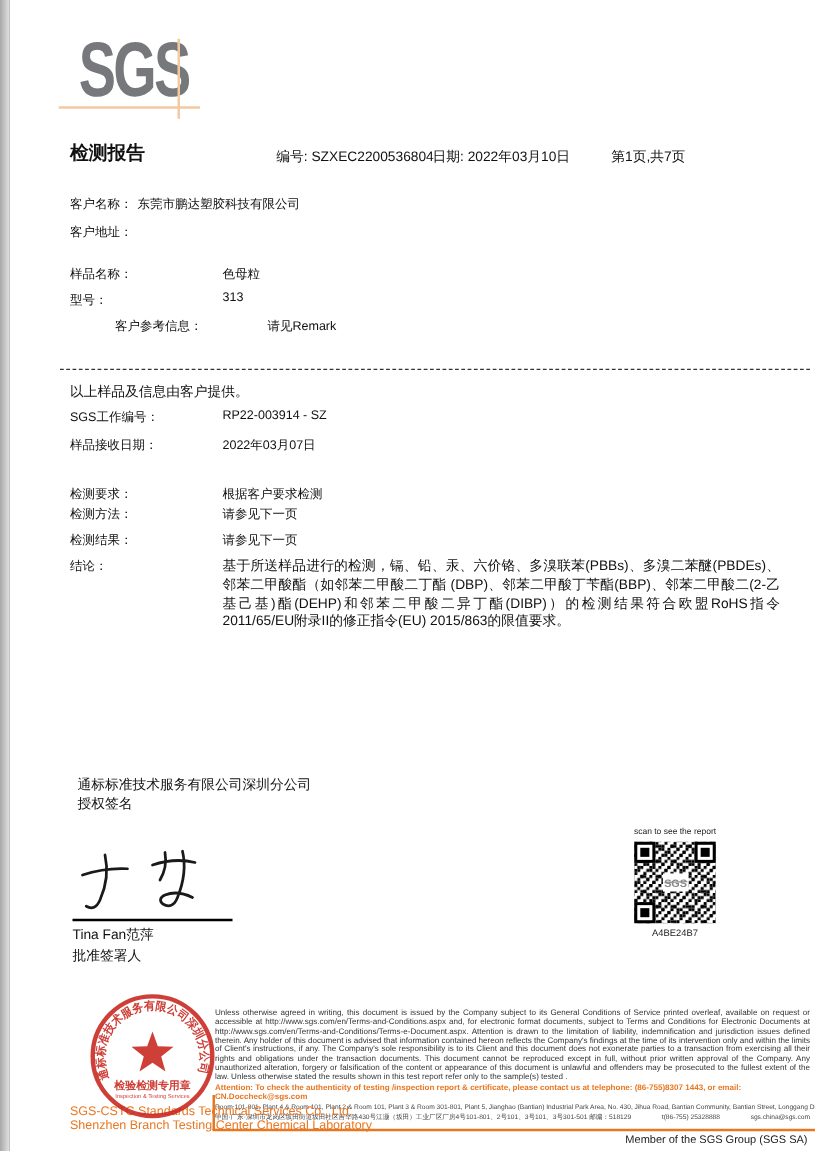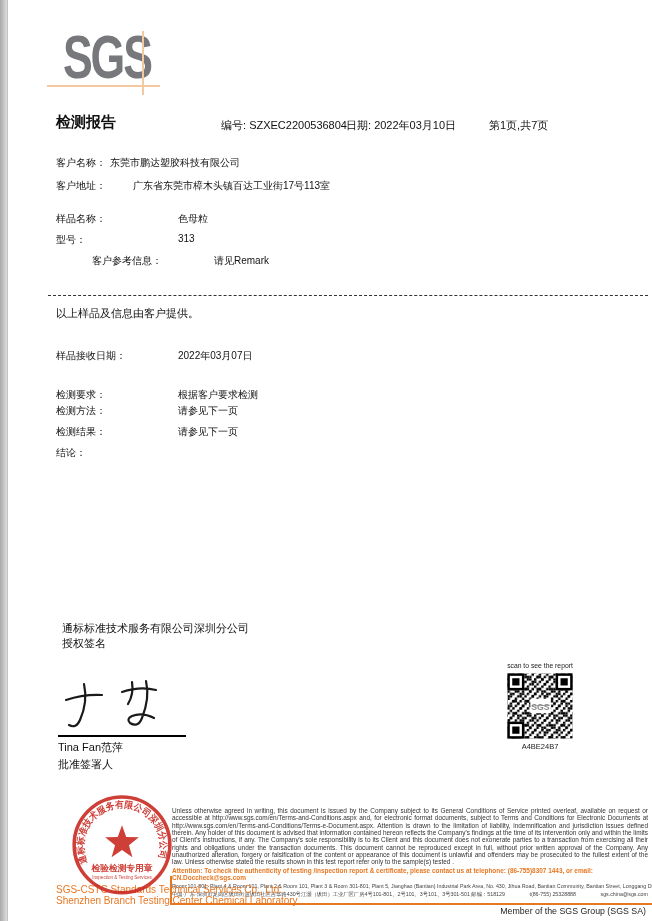--- a/index.html
+++ b/index.html
@@ -61,58 +61,62 @@
     <span>2022年03月10日</span>
   </div>
   <div class="hdr" style="left:489px;">第1页,共7页</div>
 
   <div class="row" style="top:156px;">
     <span class="lbl w1">客户名称：</span>
     <span>东莞市鹏达塑胶科技有限公司</span>
   </div>
   <div class="row" style="top:179px;gap:23px;">
     <span class="lbl w1">客户地址：</span>
-    <span>广东省东莞市樟木头镇百达工业街17号113室</span>
   </div>
 
   <div class="row" style="top:212px;">
     <span class="lbl w2">样品名称：</span>
     <span>色母粒</span>
   </div>
   <div class="row" style="top:233px;">
     <span class="lbl w2">型号：</span>
     <span>313</span>
   </div>
   <div class="row" style="top:254px;margin-left:36px;">
     <span class="lbl w2">客户参考信息：</span>
     <span>请见Remark</span>
   </div>
   <div class="note" style="top:274px;margin-top:32px;">以上样品及信息由客户提供。</div>
 
   <div class="dashed"></div>
 
+  <div class="row" style="top:327px;">
+    <span class="lbl w2">SGS工作编号：</span>
+    <span>RP22-003914 - SZ</span>
+  </div>
   <div class="row" style="top:349px;">
     <span class="lbl w2">样品接收日期：</span>
     <span>2022年03月07日</span>
   </div>
   <div class="row" style="top:388px;">
     <span class="lbl w2">检测要求：</span>
     <span>根据客户要求检测</span>
   </div>
   <div class="row" style="top:404px;">
     <span class="lbl w2">检测方法：</span>
     <span>请参见下一页</span>
   </div>
   <div class="row" style="top:425px;">
     <span class="lbl w2">检测结果：</span>
     <span>请参见下一页</span>
   </div>
   <div class="row" style="top:446px;">
     <span class="lbl w2">结论：</span>
   </div>
+  <div class="conc-par">基于所送样品进行的检测，镉、铅、汞、六价铬、多溴联苯(PBBs)、多溴二苯醚(PBDEs)、邻苯二甲酸酯（如邻苯二甲酸二丁酯 (DBP)、邻苯二甲酸丁苄酯(BBP)、邻苯二甲酸二(2-乙基己基)酯(DEHP)和邻苯二甲酸二异丁酯(DIBP)）的检测结果符合欧盟RoHS指令2011/65/EU附录II的修正指令(EU) 2015/863的限值要求。</div>
 
   <div class="sig-company">
     <div>通标标准技术服务有限公司深圳分公司</div>
     <div>授权签名</div>
   </div>
 
   <svg class="sig-svg" width="120" height="56" viewBox="0 0 120 56">
     <g fill="none" stroke="#1a1a1a" stroke-width="2.2" stroke-linecap="round">
       <path d="M4,22 Q 22,16 40,17"></path>
       <path d="M22,6 Q 26,24 18,42 Q 14,51 7,47"></path>

